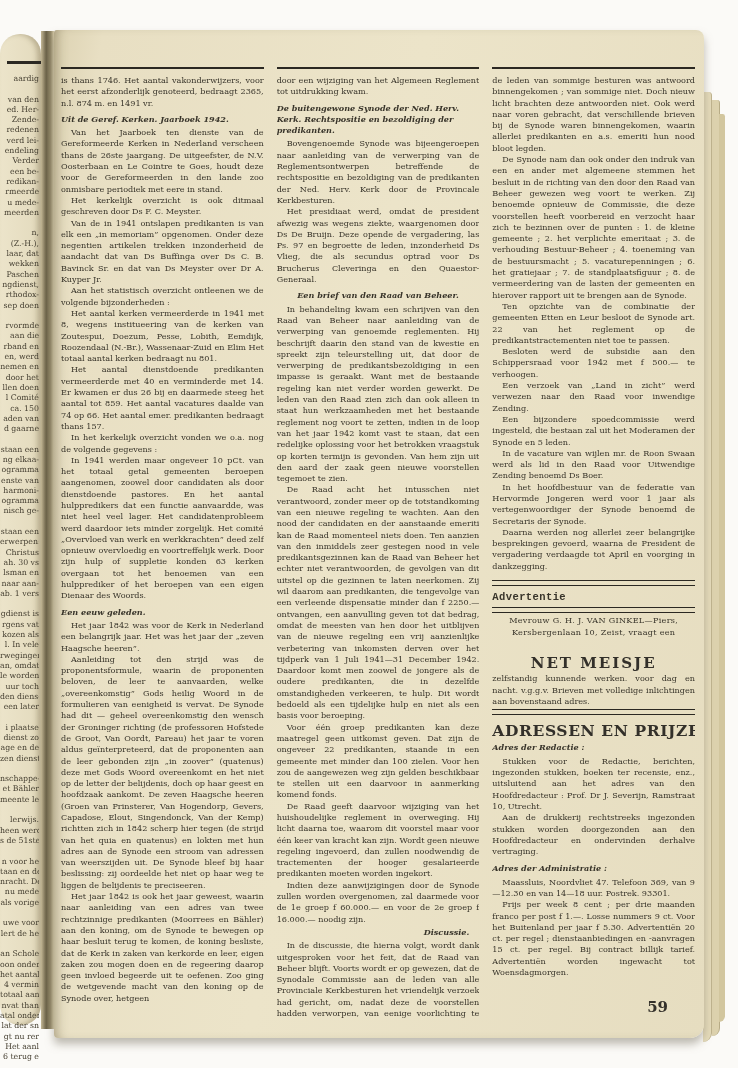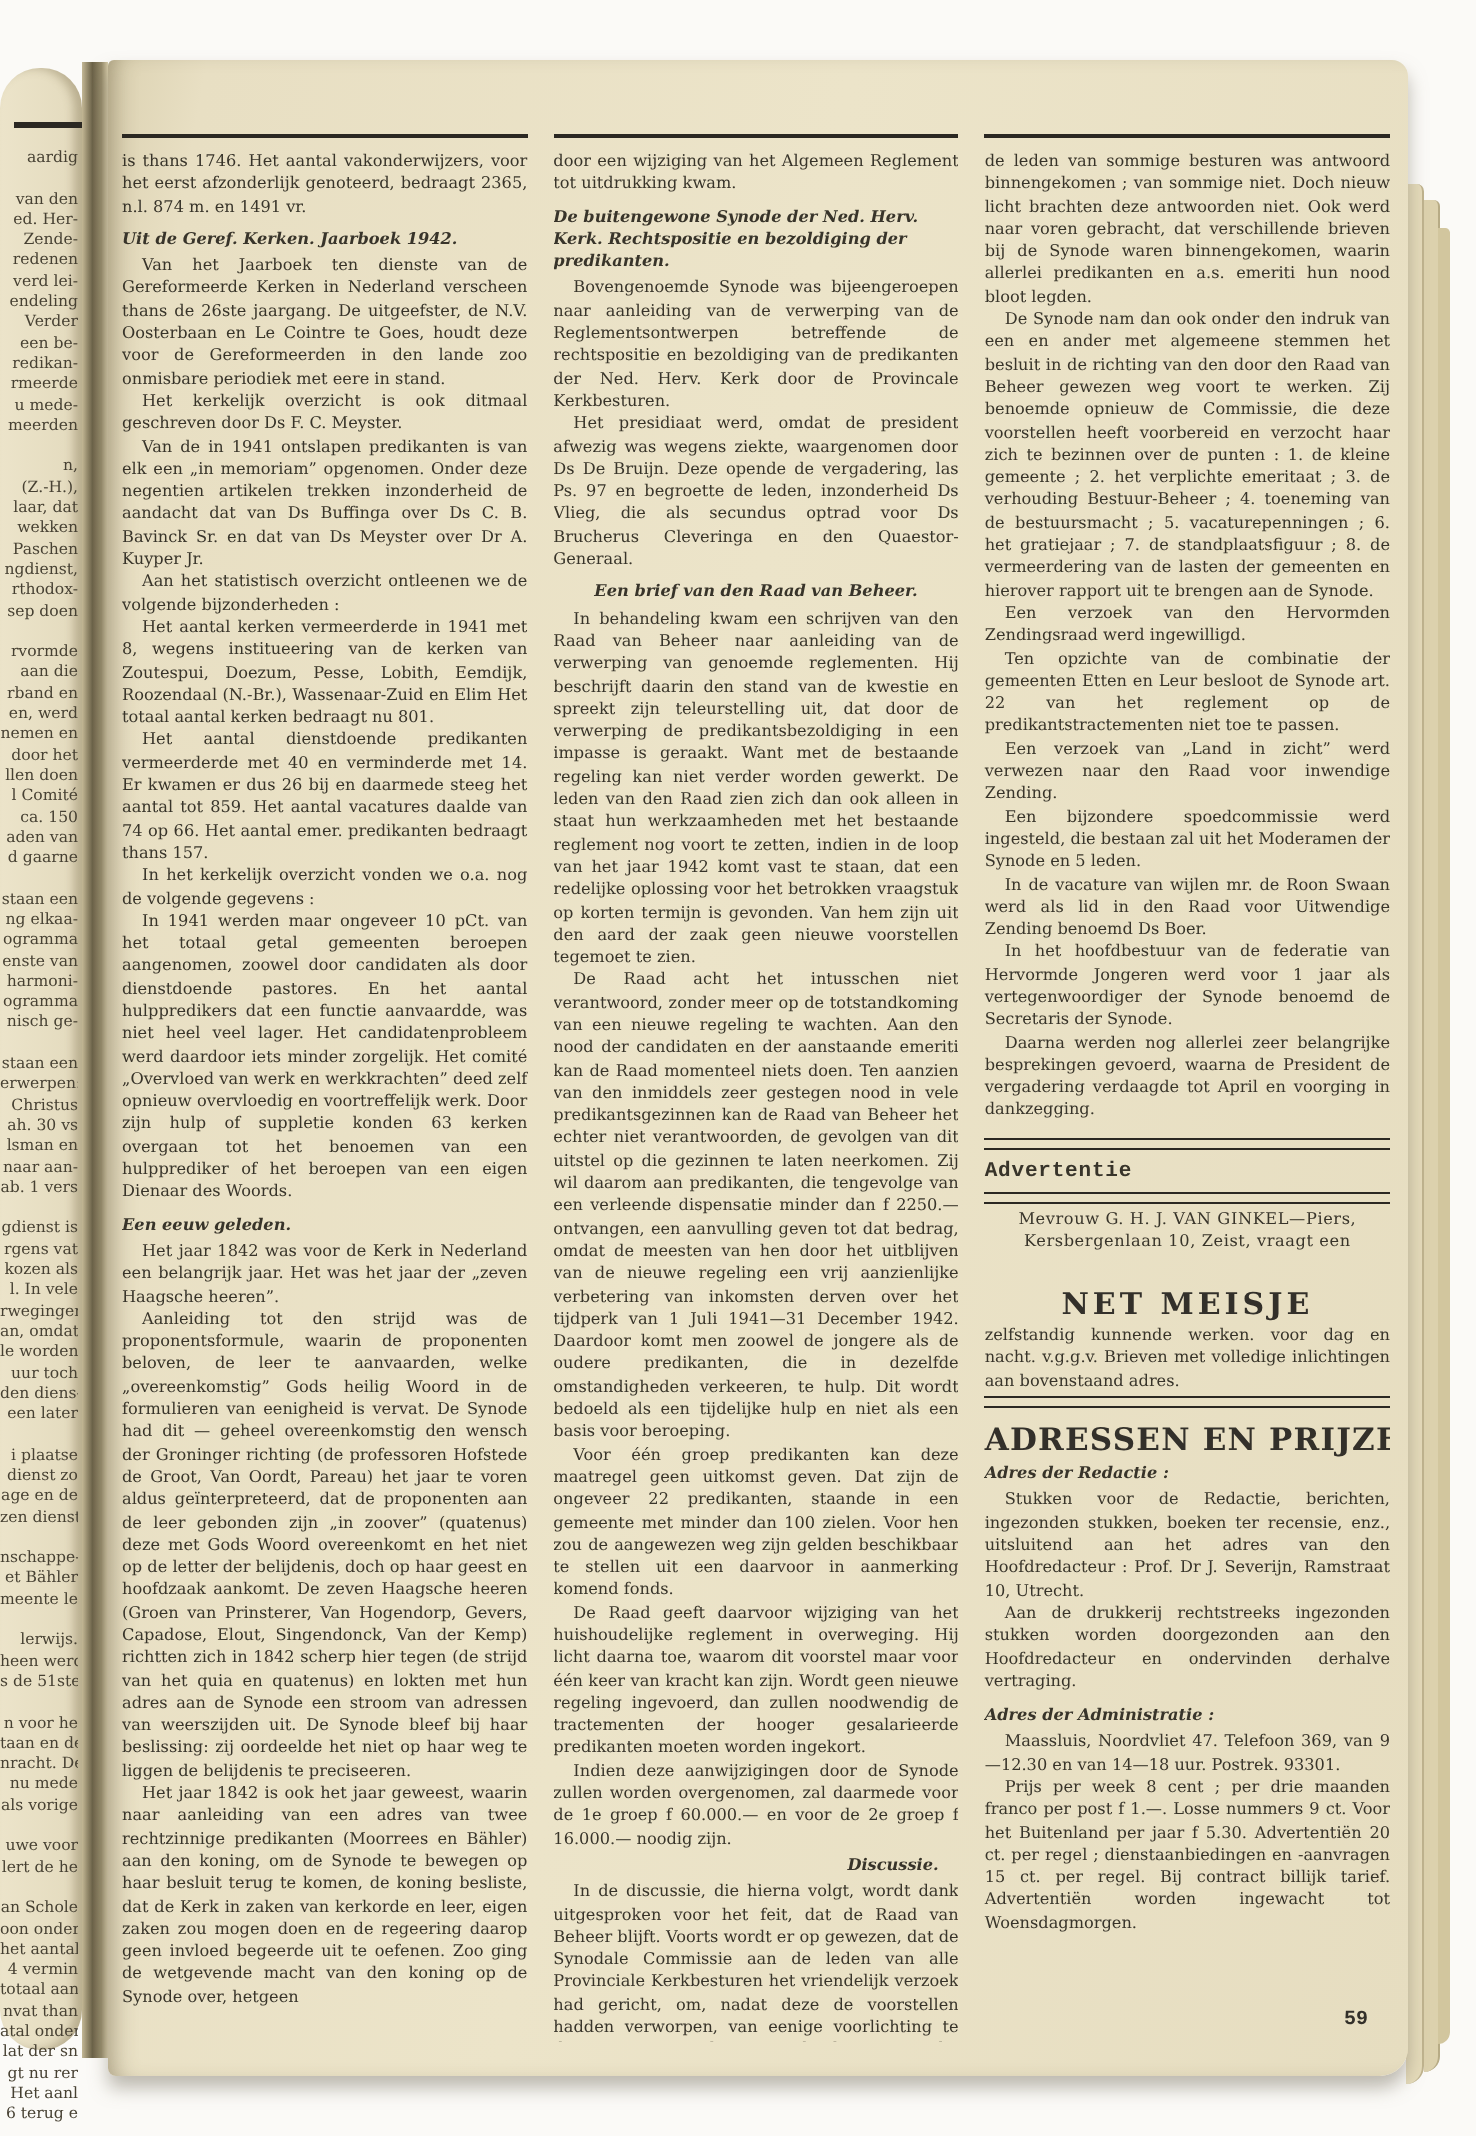--- a/index.html
+++ b/index.html
@@ -59,21 +59,21 @@
     font-family:Liberation Mono, monospace;
     font-weight:bold; font-size:10.5px; letter-spacing:.4px; margin:6px 0 4px;
   }
   .ad-line { text-align:center; letter-spacing:.3px; }
   .ad-headline { text-align:center; font-weight:bold; font-size:15px; letter-spacing:2px; margin:20px 0 4px; color:#33302a; }
   .ad-body { text-align:justify; }
   
   .addresses { margin-top:10px; }
   .addr-title { font-weight:bold; font-size:15.5px; letter-spacing:.6px; margin:8px 0 6px; white-space:nowrap; color:#33302a; }
   .addr-label { font-style:italic; font-weight:bold; margin:6px 0 2px !important; }
-  .pagenum { position:absolute; right:20px; bottom:22px; font-weight:bold; font-size:10px; color:#33302a;font-family:Liberation Mono, monospace; }
+  .pagenum { position:absolute; right:36px; bottom:22px; font-weight:bold; font-size:15px; color:#33302a; }
 </style>
 </head>
 <body>
 
 <div class="scene">
 
   <div class="facing">
     <div class="facing-rule"></div>
     <div class="frags">
         <div>aardig</div>
@@ -213,22 +213,22 @@
           <p class="para">De Raad geeft daarvoor wijziging van het huishoudelijke reglement in overweging. Hij licht daarna toe, waarom dit voorstel maar voor één keer van kracht kan zijn. Wordt geen nieuwe regeling ingevoerd, dan zullen noodwendig de tractementen der hooger gesalarieerde predikanten moeten worden ingekort.</p>
           <p class="para">Indien deze aanwijzigingen door de Synode zullen worden overgenomen, zal daarmede voor de 1e groep f 60.000.— en voor de 2e groep f 16.000.— noodig zijn.</p>
           <p class="h-italic-right">Discussie.</p>
           <p class="para">In de discussie, die hierna volgt, wordt dank uitgesproken voor het feit, dat de Raad van Beheer blijft. Voorts wordt er op gewezen, dat de Synodale Commissie aan de leden van alle Provinciale Kerkbesturen het vriendelijk verzoek had gericht, om, nadat deze de voorstellen hadden verworpen, van eenige voorlichting te dienen ten opzichte van de bezwaren, die zouden zijn blijven bestaan. De voorstellen waren immers sterk gewijzigd en aan tijd voor beraad had het ditmaal niet ontbroken. Van</p>
         </div>
 
       <div class="col">
         <div>
             <p class="para-flush">de leden van sommige besturen was antwoord binnengekomen ; van sommige niet. Doch nieuw licht brachten deze antwoorden niet. Ook werd naar voren gebracht, dat verschillende brieven bij de Synode waren binnengekomen, waarin allerlei predikanten en a.s. emeriti hun nood bloot legden.</p>
             <p class="para">De Synode nam dan ook onder den indruk van een en ander met algemeene stemmen het besluit in de richting van den door den Raad van Beheer gewezen weg voort te werken. Zij benoemde opnieuw de Commissie, die deze voorstellen heeft voorbereid en verzocht haar zich te bezinnen over de punten : 1. de kleine gemeente ; 2. het verplichte emeritaat ; 3. de verhouding Bestuur-Beheer ; 4. toeneming van de bestuursmacht ; 5. vacaturepenningen ; 6. het gratiejaar ; 7. de standplaatsfiguur ; 8. de vermeerdering van de lasten der gemeenten en hierover rapport uit te brengen aan de Synode.</p>
-            <p class="para">Een verzoek van den Hervormden Zendingsraad werd ingewilligd.</p>
             <p class="para">Ten opzichte van de combinatie der gemeenten Etten en Leur besloot de Synode art. 22 van het reglement op de predikantstractementen niet toe te passen.</p>
+            <p class="para">Besloten werd de subsidie aan den Schippersraad voor 1942 met f 500.— te verhoogen.</p>
             <p class="para">Een verzoek van „Land in zicht” werd verwezen naar den Raad voor inwendige Zending.</p>
             <p class="para">Een bijzondere spoedcommissie werd ingesteld, die bestaan zal uit het Moderamen der Synode en 5 leden.</p>
             <p class="para">In de vacature van wijlen mr. de Roon Swaan werd als lid in den Raad voor Uitwendige Zending benoemd Ds Boer.</p>
             <p class="para">In het hoofdbestuur van de federatie van Hervormde Jongeren werd voor 1 jaar als vertegenwoordiger der Synode benoemd de Secretaris der Synode.</p>
             <p class="para">Daarna werden nog allerlei zeer belangrijke besprekingen gevoerd, waarna de President de vergadering verdaagde tot April en voorging in dankzegging.</p>
           </div>
 
         <div class="advert">
           <div class="rule-double"></div>
           <div class="advert-title">Advertentie</div>

